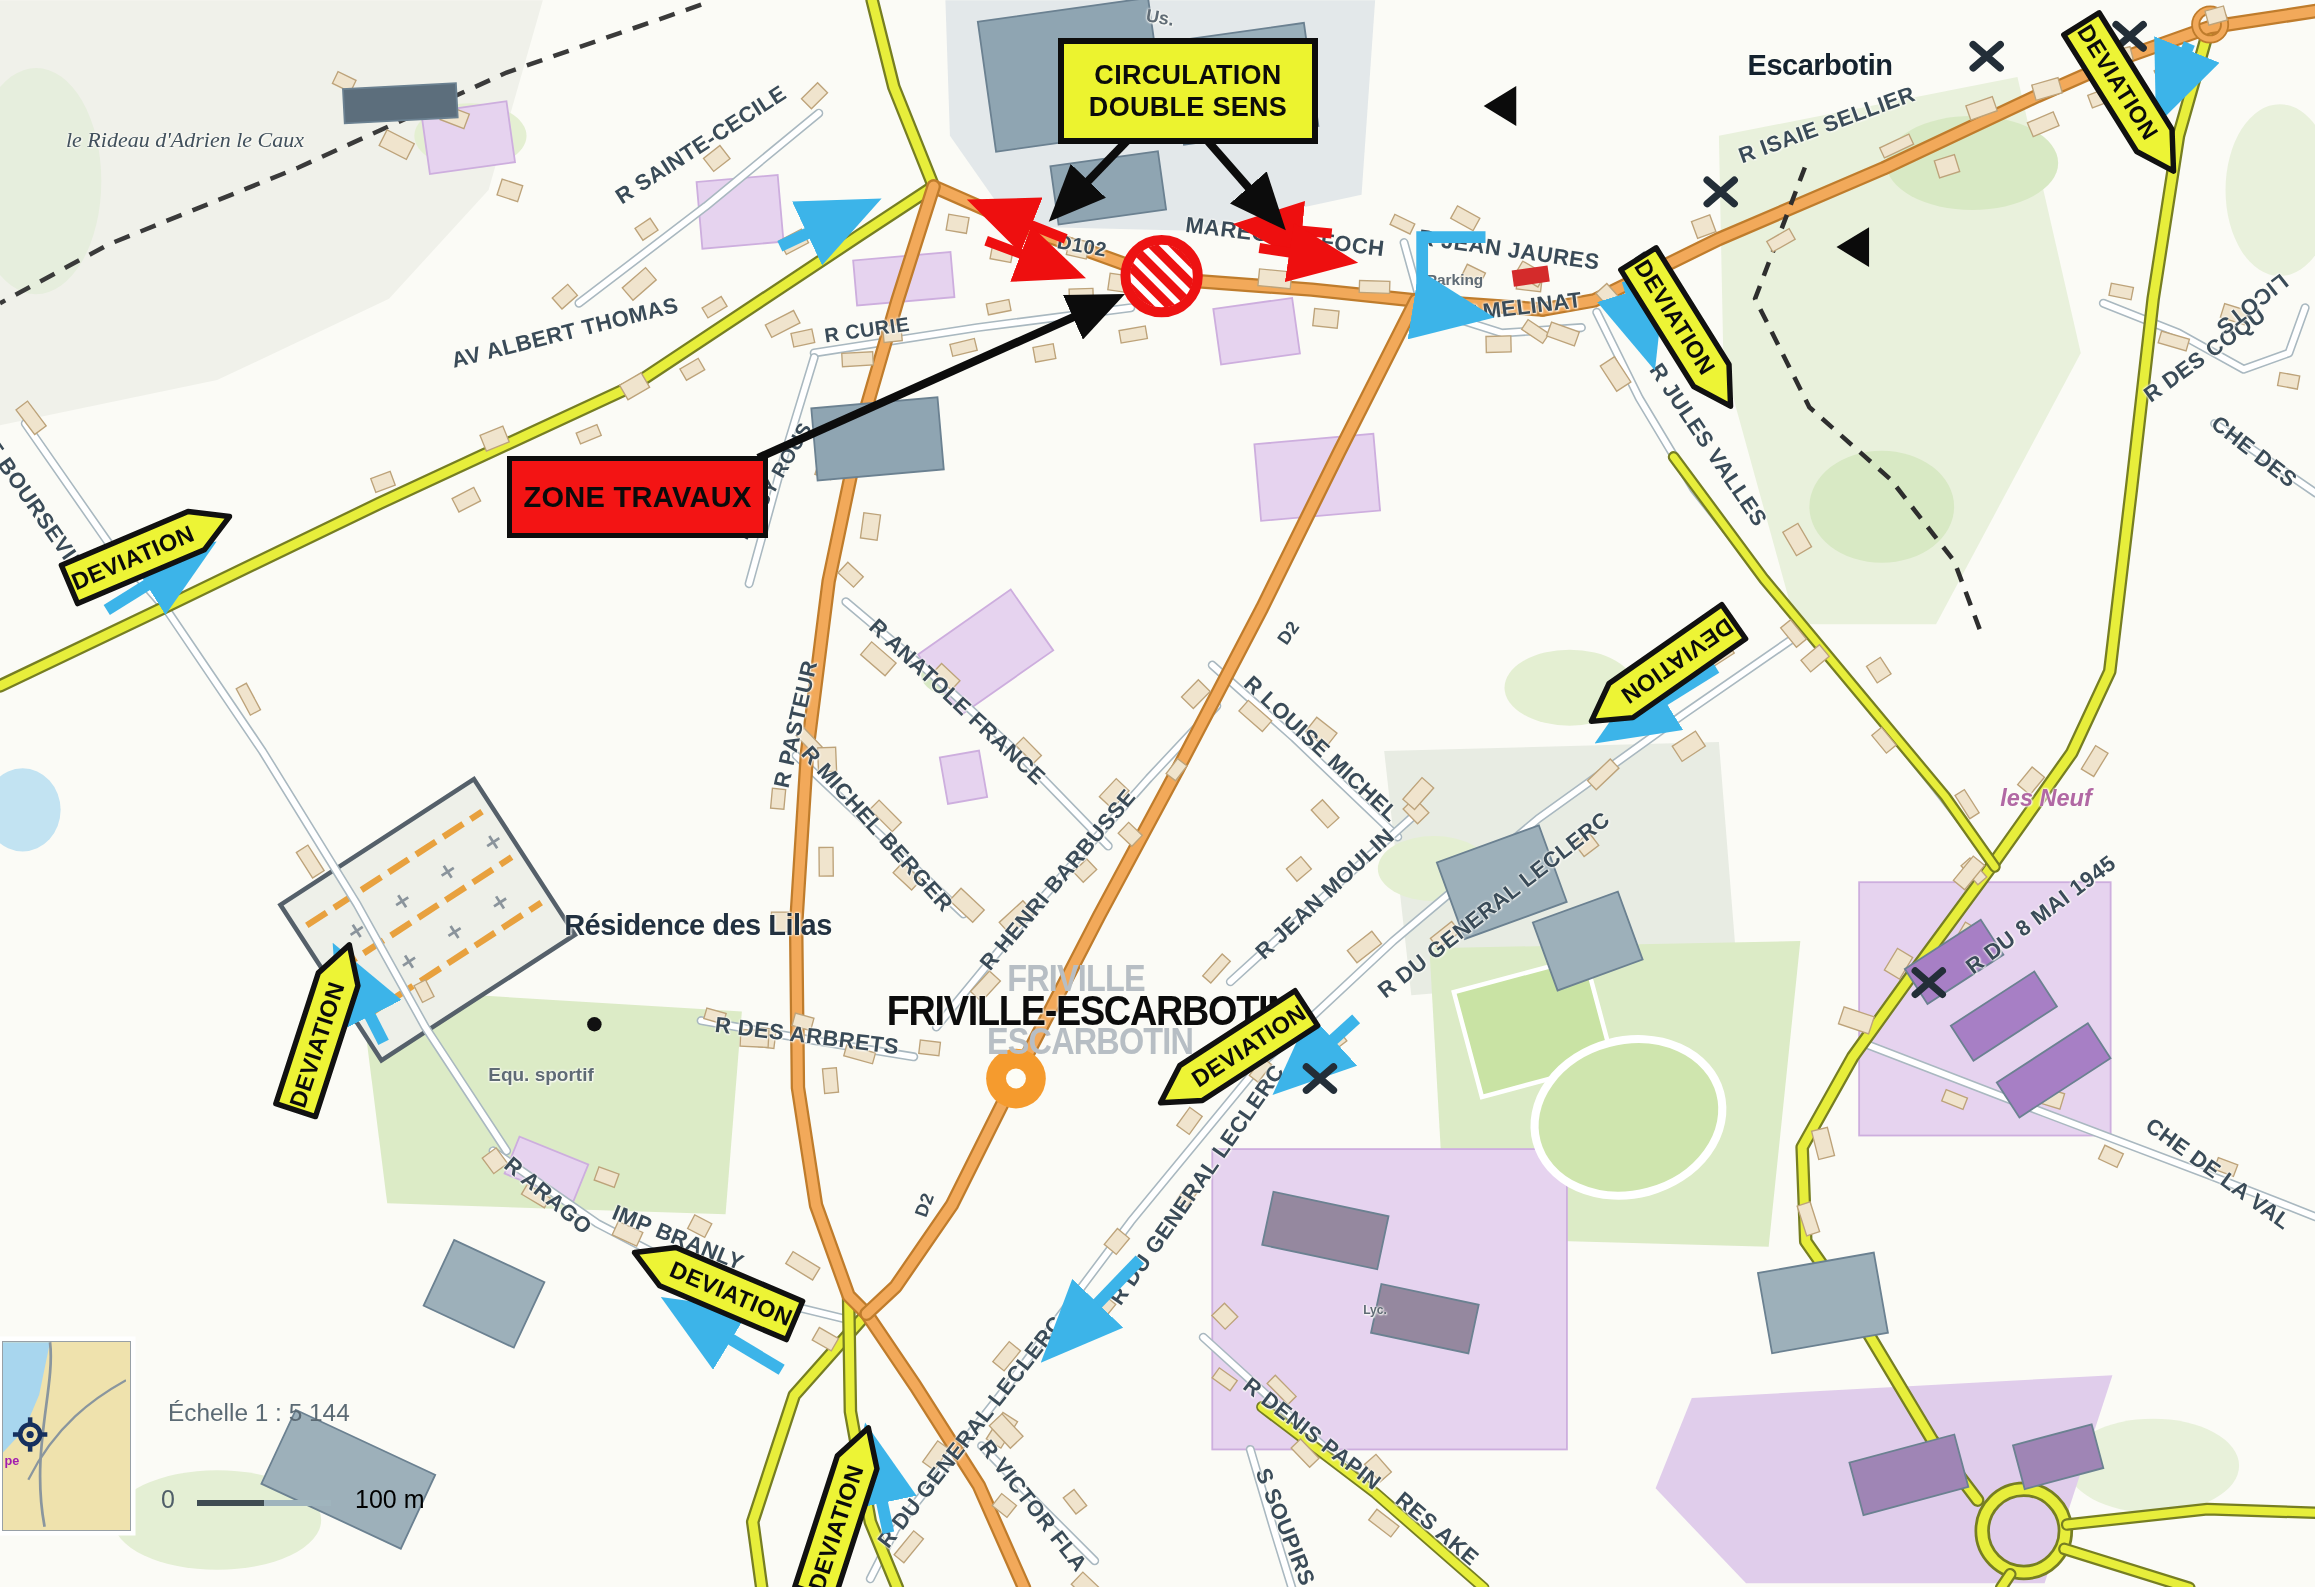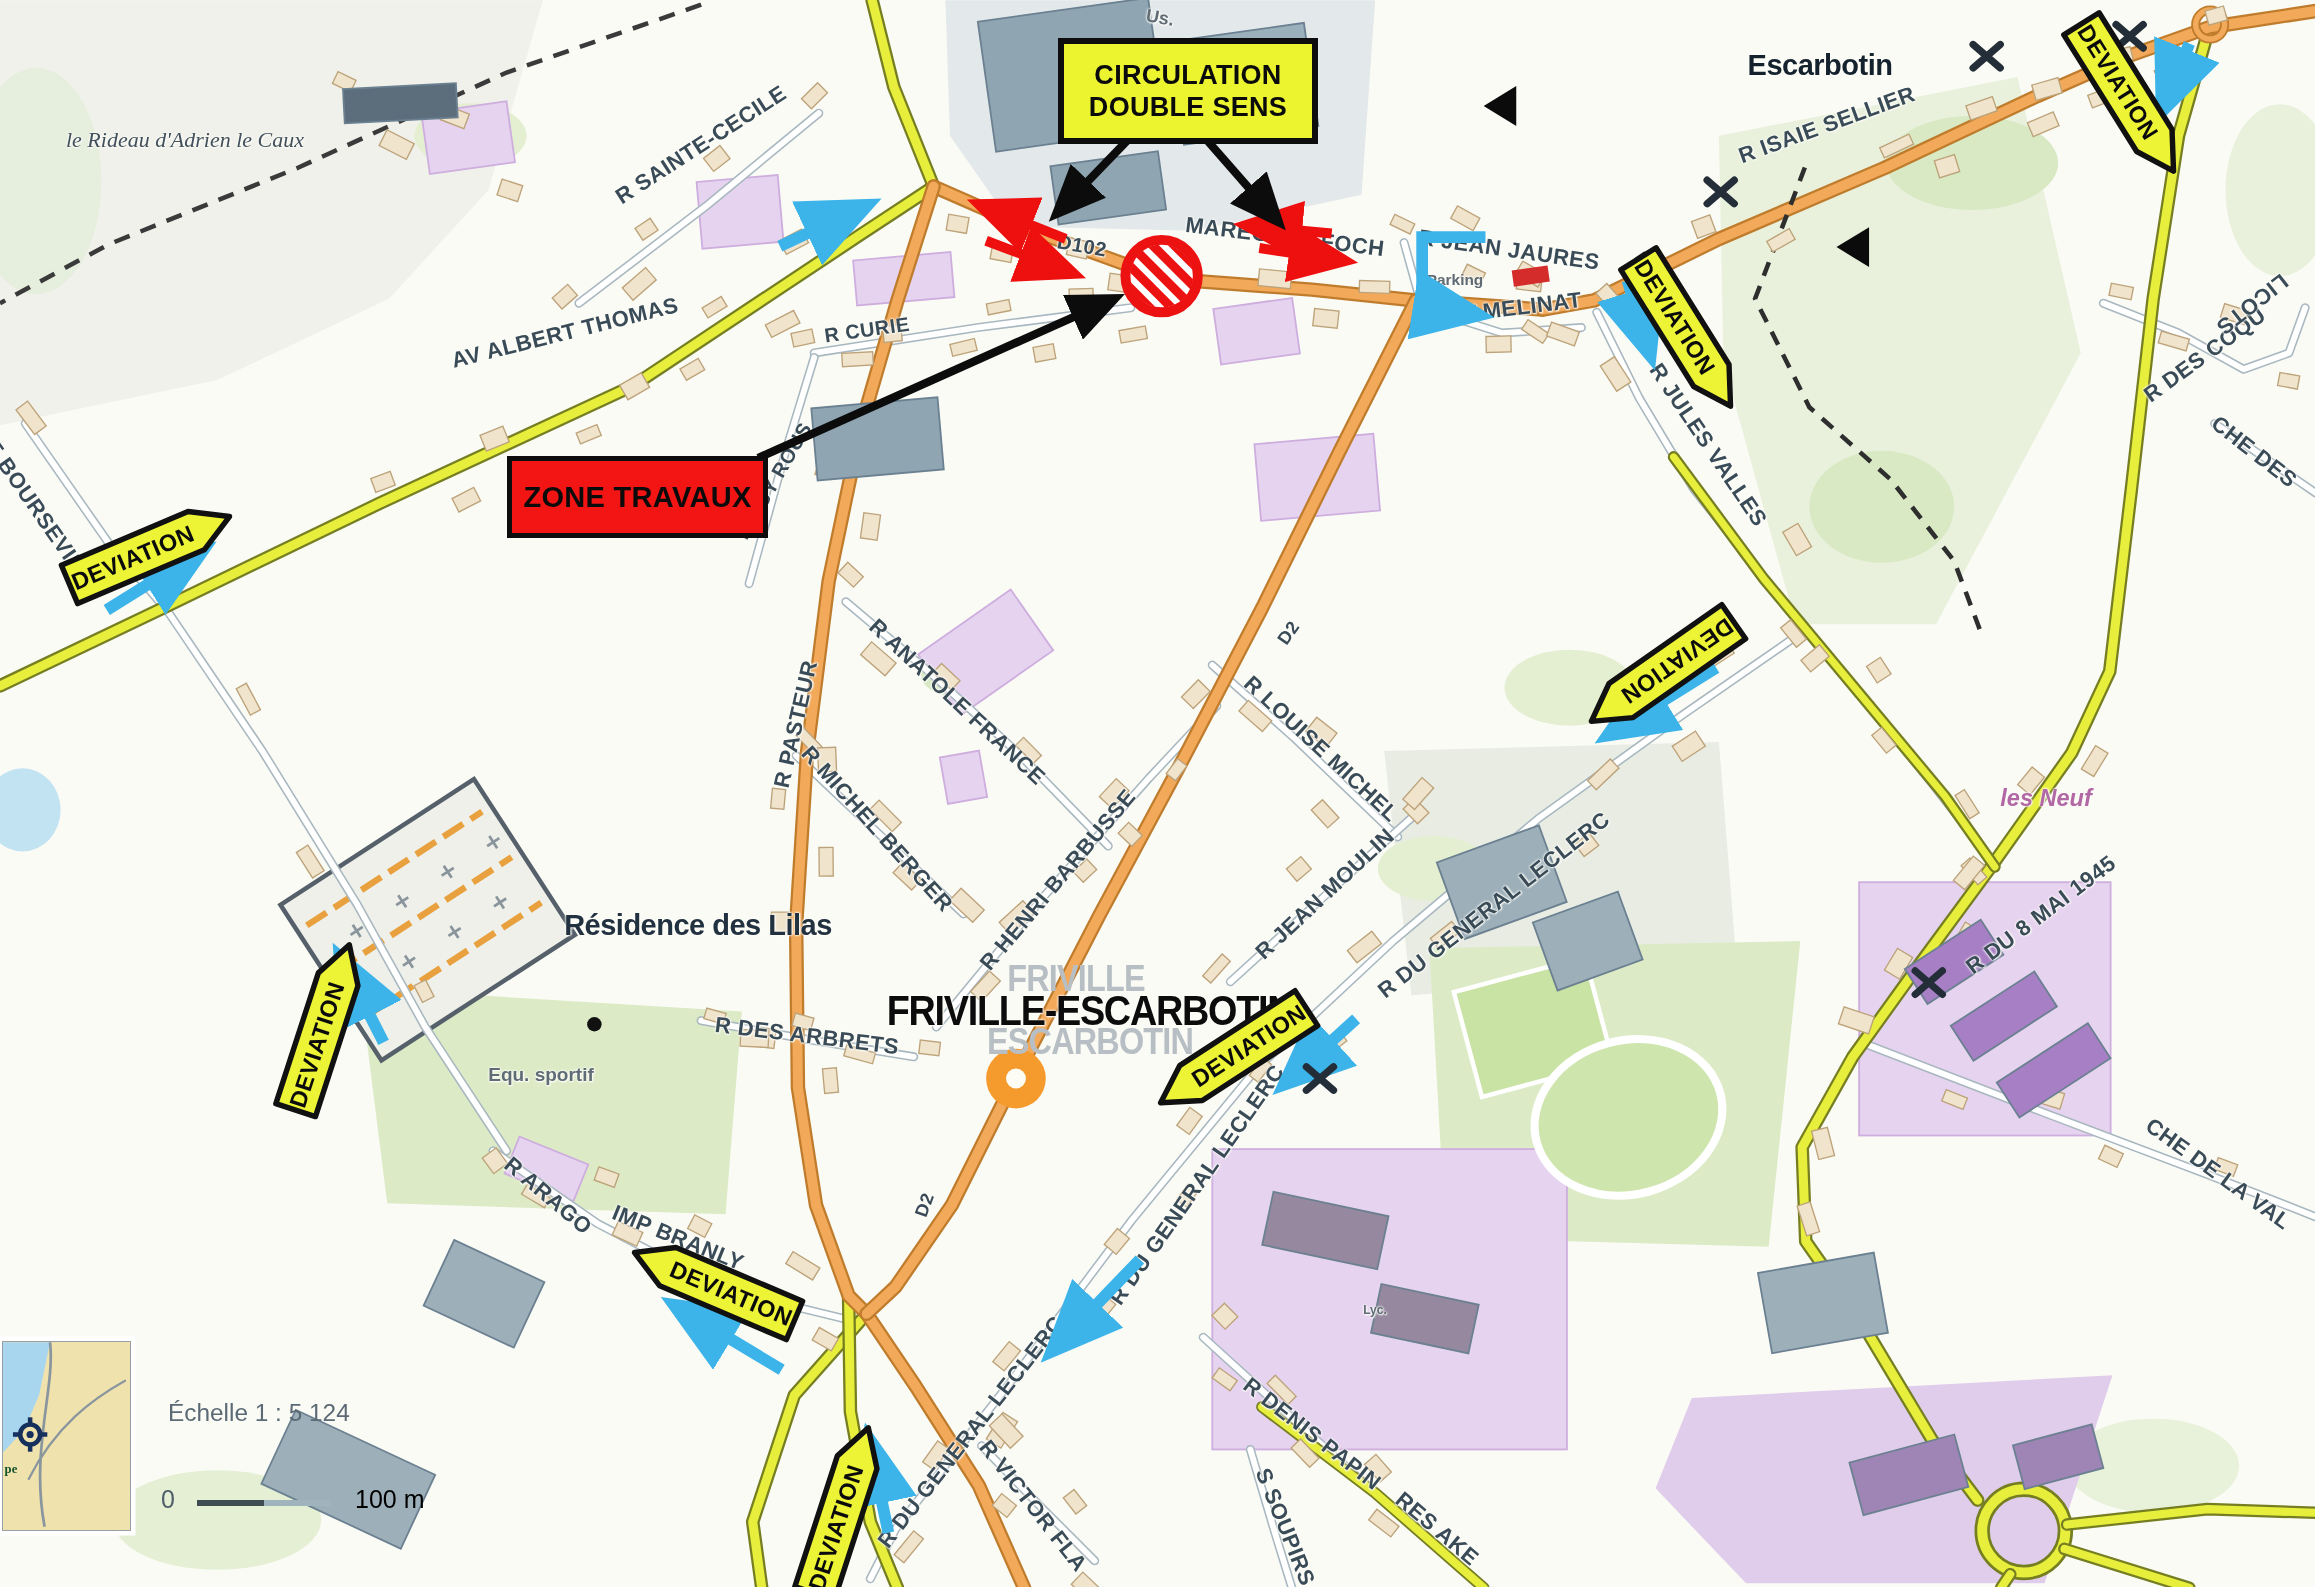--- a/index.html
+++ b/index.html
@@ -22,21 +22,21 @@
   #circ-box{background:#ecf32f;border:6.3px solid #0d0d0d;font-size:27px;letter-spacing:0.3px;}
   #zone-box{background:#f31414;border:5.4px solid #0d0d0d;font-size:29px;letter-spacing:0.3px;}
   .dev-sign{position:absolute;width:181px;height:49px;}
   #echelle{position:absolute;left:168px;top:1399px;font-size:24.4px;color:#5b6a74;font-weight:400;}
   #scale-zero{position:absolute;left:161px;top:1485px;font-size:25px;color:#4f5e68;}
   #scale-dist{position:absolute;left:355px;top:1485px;font-size:25px;color:#000000;}
   #scale-bar{position:absolute;left:197px;top:1500px;width:134px;height:6.3px;background:#9fb4bd;}
   #scale-bar .dark{position:absolute;left:0;top:0;width:67px;height:6.3px;background:#3f4c52;}
   #inset{position:absolute;left:1.8px;top:1341px;width:127px;height:188px;background:#efe2ad;
          border:1.8px solid #98a0a6;box-shadow:0 0 0 4.5px #ffffff;}
-  #inset-pe{position:absolute;left:1.8px;top:120px;font-size:12.7px;font-weight:800;color:#14532d;font-family:Liberation Serif, serif;}
+  #inset-pe{position:absolute;left:1.8px;top:112px;font-size:12.7px;font-weight:800;color:#a21caf;}
 </style>
 </head>
 <body>
 
 <div id="canvas">
 
   <svg id="base" width="2316" height="1588" viewBox="0 0 2560 1755">
       <polygon points="0,0 600,0 540,210 430,330 240,420 0,470" fill="#f0f1ea"></polygon>
       <polygon points="1045,0 1520,0 1505,215 1320,255 1120,250 1050,150" fill="#e3e8ea"></polygon>
       <polygon points="1900,150 2230,85 2300,390 2140,690 1985,690 1905,400" fill="#e9f1dc"></polygon>
@@ -477,21 +477,21 @@
     </div>
 
   <div id="zone-box" class="callout" style="left: 507px; top: 456px; width: 251px; height: 72px;">
     <span>ZONE TRAVAUX</span>
   </div>
   <div id="circ-box" class="callout" style="left: 1058px; top: 38px; width: 248px; height: 94px;">
     <span>CIRCULATION</span>
     <span>DOUBLE SENS</span>
   </div>
 
-  <div id="echelle">Échelle 1 : 5 124</div>
+  <div id="echelle">Échelle 1 : 5 144</div>
   <div id="scale-zero">0</div>
   <div id="scale-bar">
       <div class="dark"></div>
     </div>
   <div id="scale-dist">100 m</div>
 
   <div id="inset">
     <svg width="123" height="185" viewBox="0 0 136 204">
       <polygon points="0,0 52,0 40,58 24,96 0,122" fill="#a8d6ee"></polygon>
       <path d="M52,0 C58,50 30,120 46,204" stroke="#8a969e" stroke-width="3" fill="none"></path>

